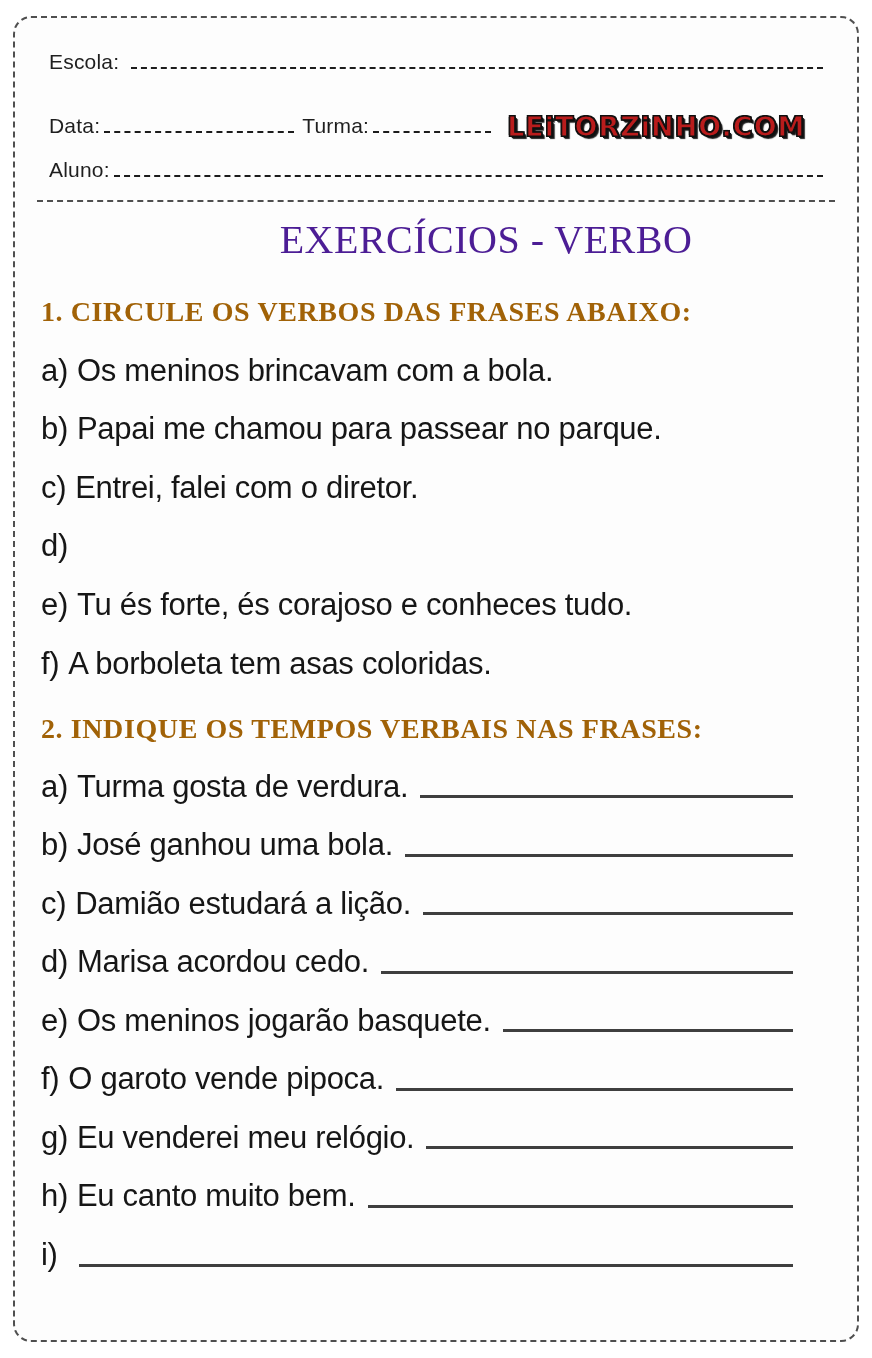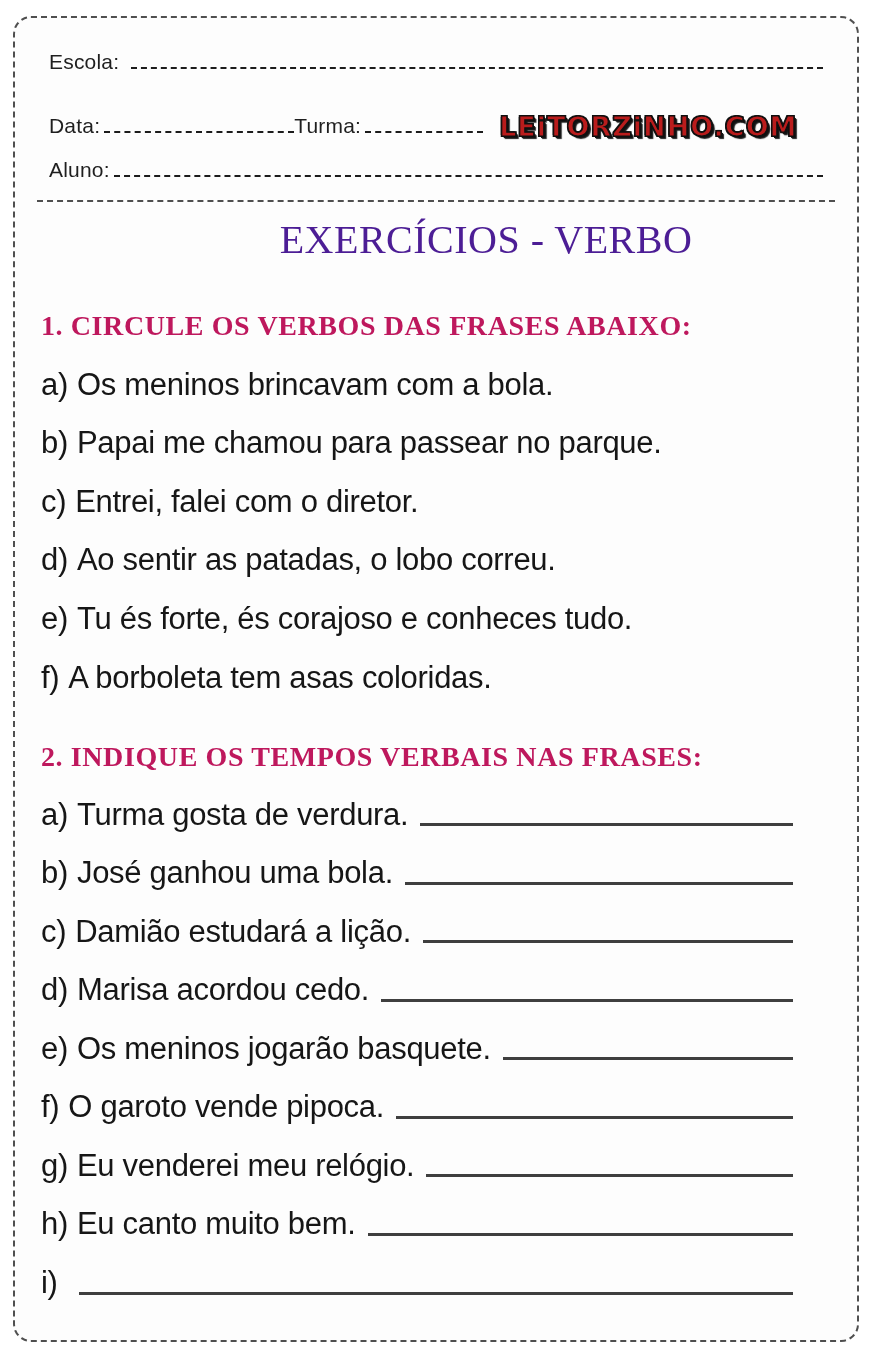--- a/index.html
+++ b/index.html
@@ -31,21 +31,21 @@
     border-bottom: 2px dashed #1c1c1c;
     height: 2px;
     margin: 0 0 4px 4px;
   }
   .fill.grow { flex: 1; }
   .fill.w-data  { width: 190px; }
   .fill.w-turma { width: 118px; }
   .row-escola { margin-top: 10px; gap: 8px; }
   .row-data   { margin-top: 37px; }
   .row-aluno  { margin-top: 21px; }
-  .turma-label { }
+  .turma-label { margin-left: 8px; }
   .logo {
     margin-left: 16px;
     font-family: "DejaVu Sans", sans-serif;
     font-weight: 700;
     font-size: 27px;
     letter-spacing: 1px;
     line-height: 1;
     color: #b91c1c;
     white-space: nowrap;
     -webkit-text-stroke: 1.2px #101010;
@@ -71,23 +71,23 @@
     text-align: center;
     margin-top: 15px;
     margin-left: 100px;
     letter-spacing: 0.5px;
   }
   .ex-heading {
     font-family: "Liberation Serif", "DejaVu Serif", serif;
     font-weight: 700;
     font-size: 28px;
     line-height: 1.2;
-    color: #be185d;
+    color: #a16207;
     letter-spacing: 0.6px;
-    margin-top: 46px;
+    margin-top: 32px;
   }
   .items { margin-top: 26px; }
   .item {
     display: flex;
     align-items: flex-end;
     font-size: 31px;
     line-height: 1.05;
     color: #161616;
     letter-spacing: -0.3px;
     margin-bottom: 26px;
@@ -142,21 +142,20 @@
       <div class="item">
         <span class="letter">b)</span>
         <span class="text">Papai me chamou para passear no parque.</span>
       </div>
       <div class="item">
         <span class="letter">c)</span>
         <span class="text">Entrei, falei com o diretor.</span>
       </div>
       <div class="item">
         <span class="letter">d)</span>
-        <span class="text">Ao sentir as patadas, o lobo correu.</span>
       </div>
       <div class="item">
         <span class="letter">e)</span>
         <span class="text">Tu és forte, és corajoso e conheces tudo.</span>
       </div>
       <div class="item">
         <span class="letter">f)</span>
         <span class="text">A borboleta tem asas coloridas.</span>
       </div>
     </div>

